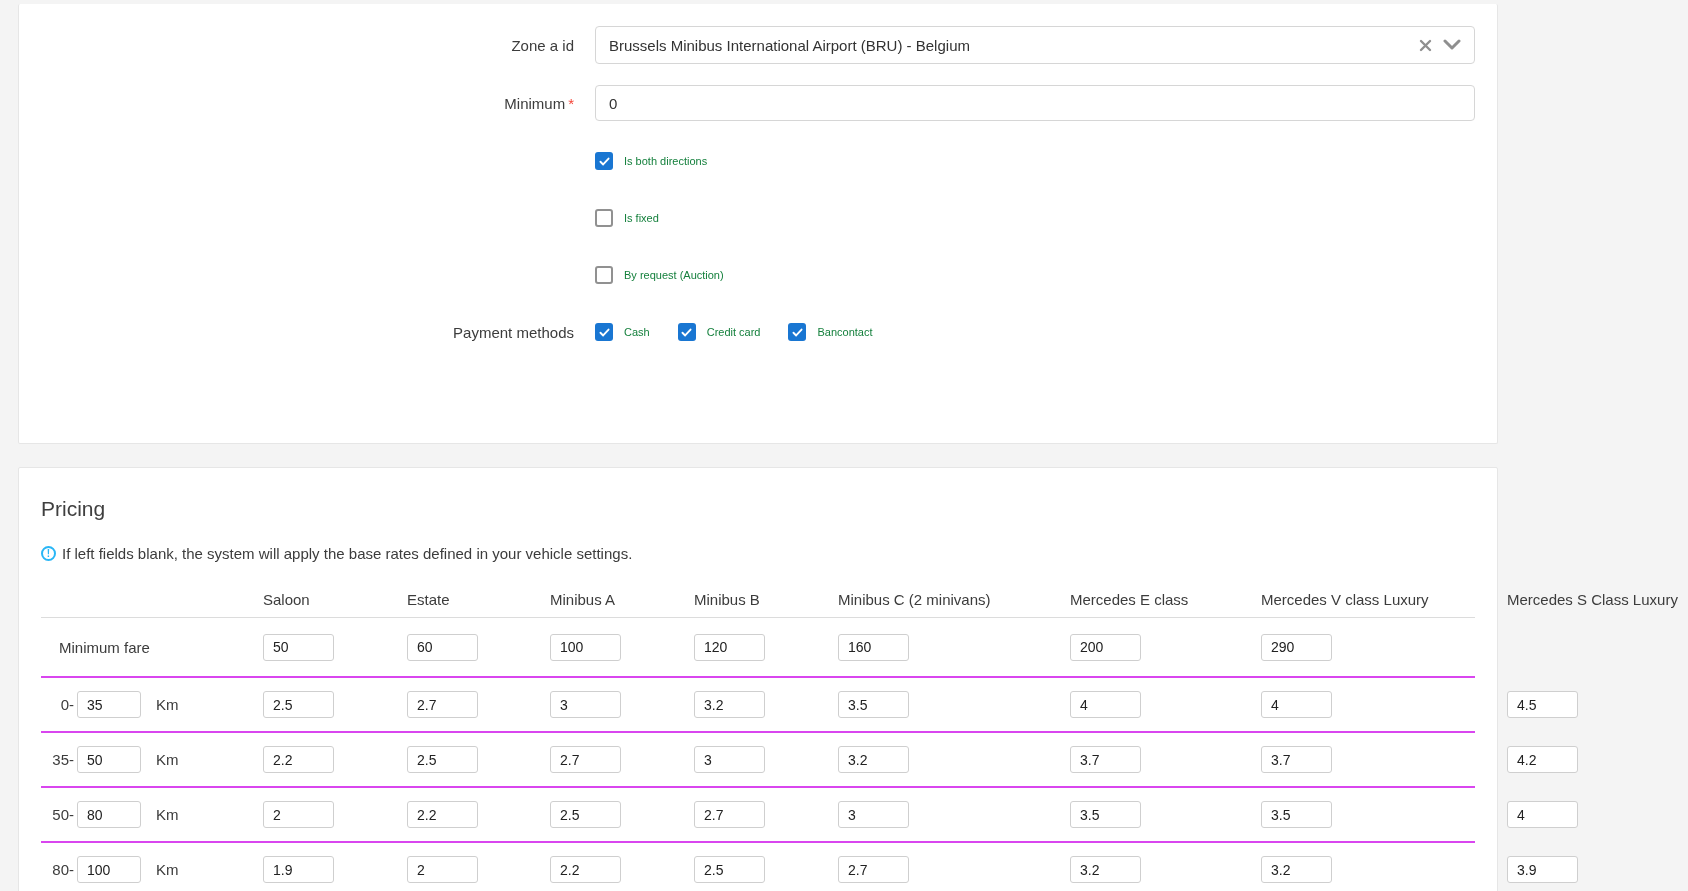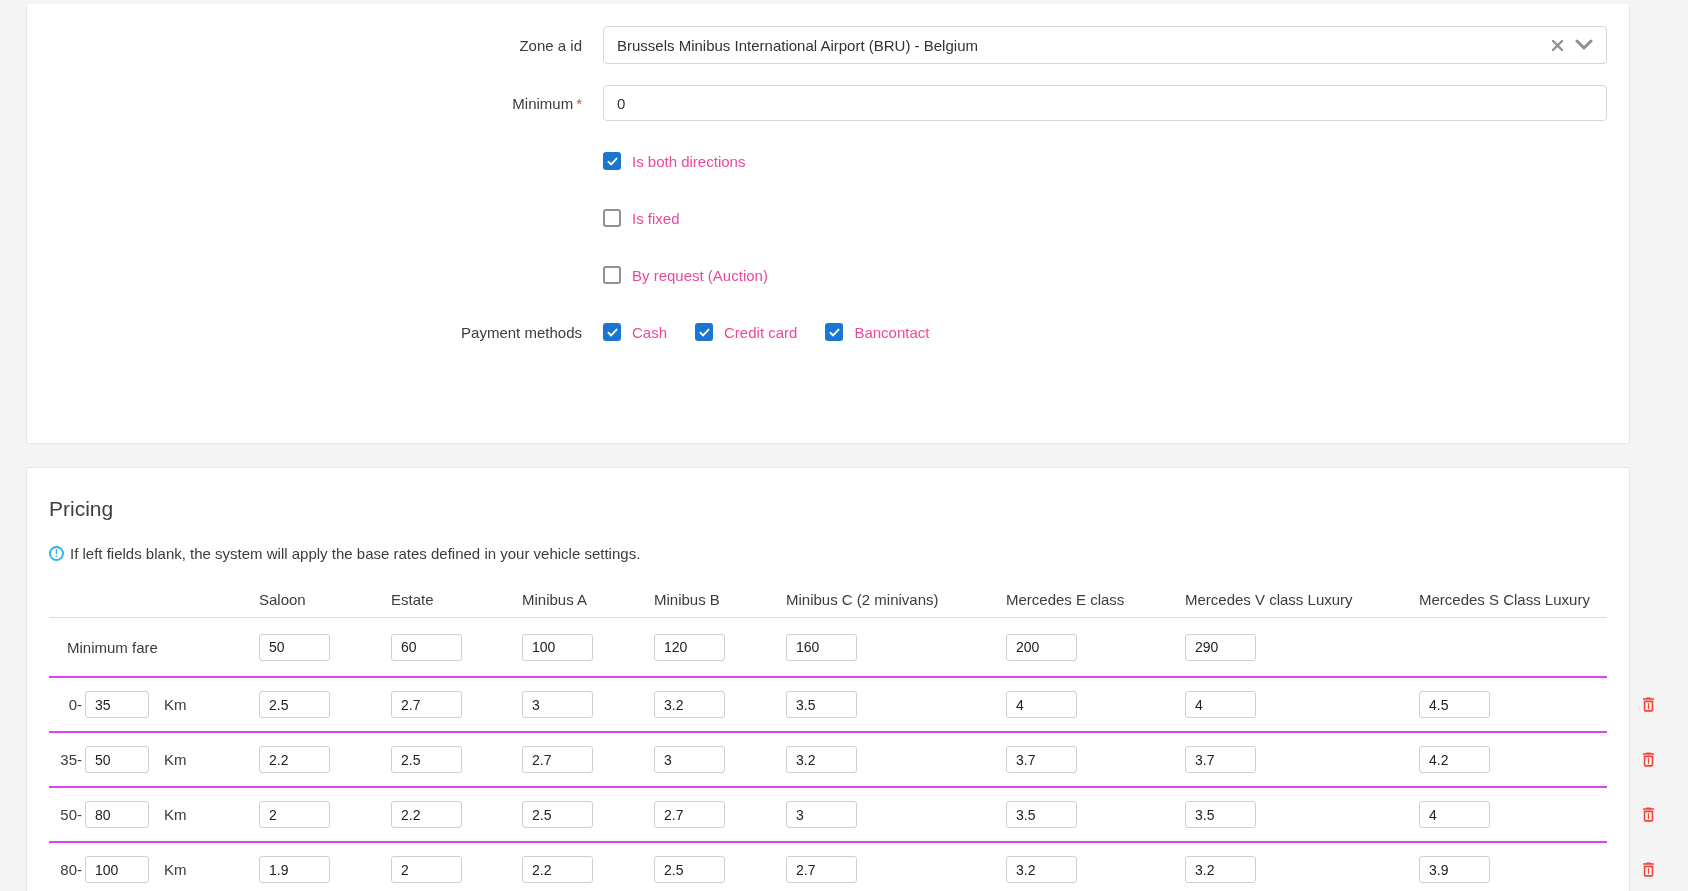--- a/index.html
+++ b/index.html
@@ -3,21 +3,21 @@
 <meta charset="utf-8">
 <style>
   html,body{margin:0;padding:0;}
   body{
     width:1688px;height:891px;overflow:hidden;position:relative;
     background:#f4f4f4;
     font-family:"Liberation Sans", sans-serif;
     color:#3c3c3c;
   }
   .card{
-    position:absolute;left:26px;width:1604px;background:#fff;
+    position:absolute;left:18px;width:1480px;background:#fff;
     border:1px solid #e6e6e6;border-radius:2px;box-sizing:border-box;
   }
   .card-top{top:4px;height:440px;border-top:none;}
   .card-pricing{top:467px;height:500px;}
 
   
   .frow{display:flex;align-items:center;margin:0 22px 21px 0;}
   .frow.first{margin-top:22px;}
   .flabel{flex:0 0 555px;text-align:right;margin-right:21px;font-size:15px;color:#3c3c3c;}
   .fcontrol{flex:1;position:relative;}
@@ -40,37 +40,38 @@
   
   .frow-check{display:flex;align-items:center;margin:0 22px 39px 0;}
   .frow-check.gap-top{margin-top:31px;}
   .cb{
     width:18px;height:18px;border-radius:3px;box-sizing:border-box;flex:0 0 18px;
     display:flex;align-items:center;justify-content:center;cursor:pointer;
   }
   .cb.checked{background:#1976d2;}
   .cb.unchecked{background:#fff;border:2px solid #919191;}
   .cb svg{display:block;}
-  .cb-label{margin-left:11px;font-size:15px;color:#ec4899;}
+  .cb-label{margin-left:11px;font-size:11px;color:#15803d;}
   .pay-opts{display:flex;align-items:flex-start;}
   .pay-opt{display:flex;align-items:center;margin-right:28px;}
 
   
   .pricing-title{margin:28px 22px 0 22px;font-size:21px;line-height:26px;font-weight:400;color:#3f3f3f;}
   .info-line{margin:22px 22px 0 22px;display:flex;align-items:center;font-size:15px;line-height:19px;color:#3c3c3c;}
   .info-icon{
     width:15px;height:15px;border:2px solid #29b6f6;border-radius:50%;box-sizing:border-box;
     color:#29b6f6;font-size:10px;font-weight:bold;line-height:11px;
     display:inline-flex;align-items:center;justify-content:center;margin-right:6px;flex:0 0 15px;
   }
   .ptable{margin:18px 22px 0 22px;}
   .prow{
     display:grid;
     grid-template-columns:210px 132px 131px 132px 132px 220px 179px 234px 220px 18px;
     align-items:center;
+    gap:12px;
   }
   .prow.phead{height:36px;border-bottom:1px solid #dcdcdc;}
   .prow.pbody{border-bottom:2px solid #d946ef;height:53px;}
   .prow.pbody.minfare{height:58px;}
   .pcell{font-size:15px;color:#3c3c3c;}
   .rowlabel{padding-left:18px;font-size:15px;color:#3c3c3c;}
   .range-cell{display:flex;align-items:center;}
   .range-prefix{flex:0 0 33px;text-align:right;font-size:15px;color:#3c3c3c;}
   .range-input{
     width:64px;height:27px;border:1px solid #cfcfcf;border-radius:3px;box-sizing:border-box;

